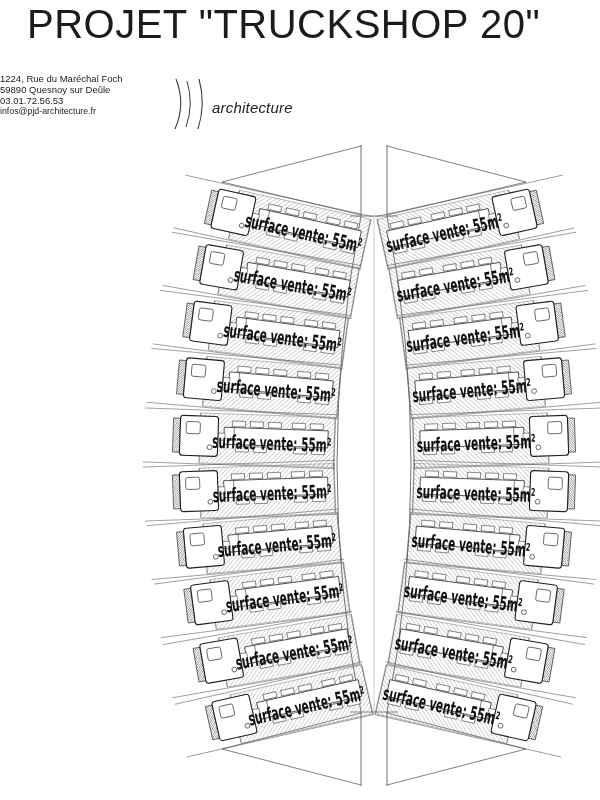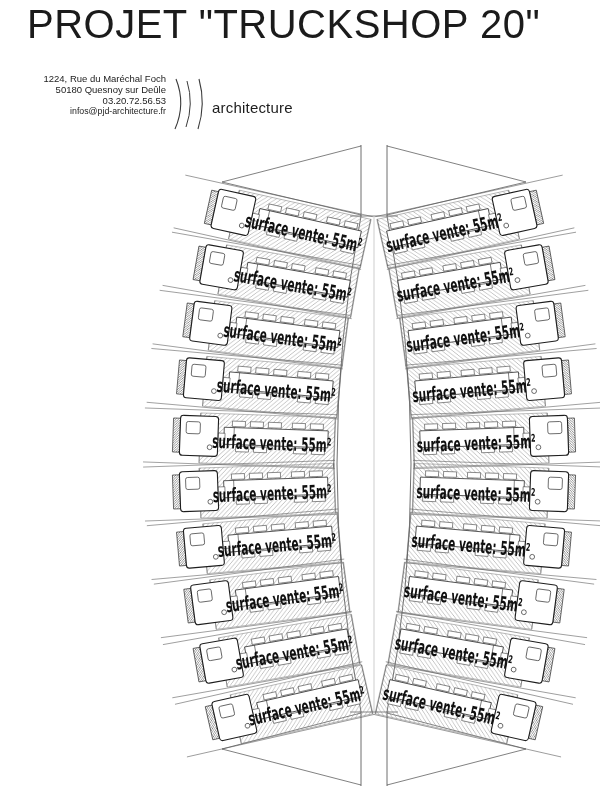--- a/index.html
+++ b/index.html
@@ -8,46 +8,46 @@
     background:#ffffff;overflow:hidden;
     font-family:"Liberation Sans", sans-serif;
   }
   .title{
     position:absolute;left:27px;top:2px;margin:0;
     font-size:40px;font-weight:400;letter-spacing:0.5px;
     color:#1b1b1b;white-space:nowrap;
   }
   .contact{
     position:absolute;left:0;top:74px;width:166px;
-    text-align:right;color:#222;
+    color:#222;
     font-size:9.5px;line-height:10.8px;
   }
   .contact .email{font-size:8.8px;}
   .logo-strokes-svg{position:absolute;left:171px;top:76px;}
   .logo-word{
     position:absolute;left:212px;top:99px;
-    font-size:15px;letter-spacing:0.2px;color:#1d1d1d;
+    font-size:15px;letter-spacing:0.2px;color:#1d1d1d;font-style:italic;
   }
   .plan-svg{position:absolute;left:0;top:0;}
   .unit-label{
     font-family:"DejaVu Sans", sans-serif;
     font-weight:bold;font-size:19px;fill:#101010;
   }
 </style>
 </head>
 <body>
 
 <div class="page">
 
   <h1 class="title">PROJET "TRUCKSHOP 20"</h1>
 
   <div class="contact">
     <div>1224, Rue du Maréchal Foch</div>
-    <div>50180 Quesnoy sur Deûle</div>
-    <div>03.20.72.56.53</div>
+    <div>59890 Quesnoy sur Deûle</div>
+    <div>03.01.72.56.53</div>
     <div class="email">infos@pjd-architecture.fr</div>
   </div>
 
   <svg class="logo-strokes-svg" width="36" height="56" viewBox="0 0 36 56">
     <path d="M5,3 Q15,28 4,53" fill="none" stroke="#3a3a3a" stroke-width="1.1"></path>
     <path d="M16,5 Q23,28 15,51" fill="none" stroke="#3a3a3a" stroke-width="1"></path>
     <path d="M28,3 Q35,28 27,53" fill="none" stroke="#3a3a3a" stroke-width="1.1"></path>
   </svg>
 
   <span class="logo-word">architecture</span>

